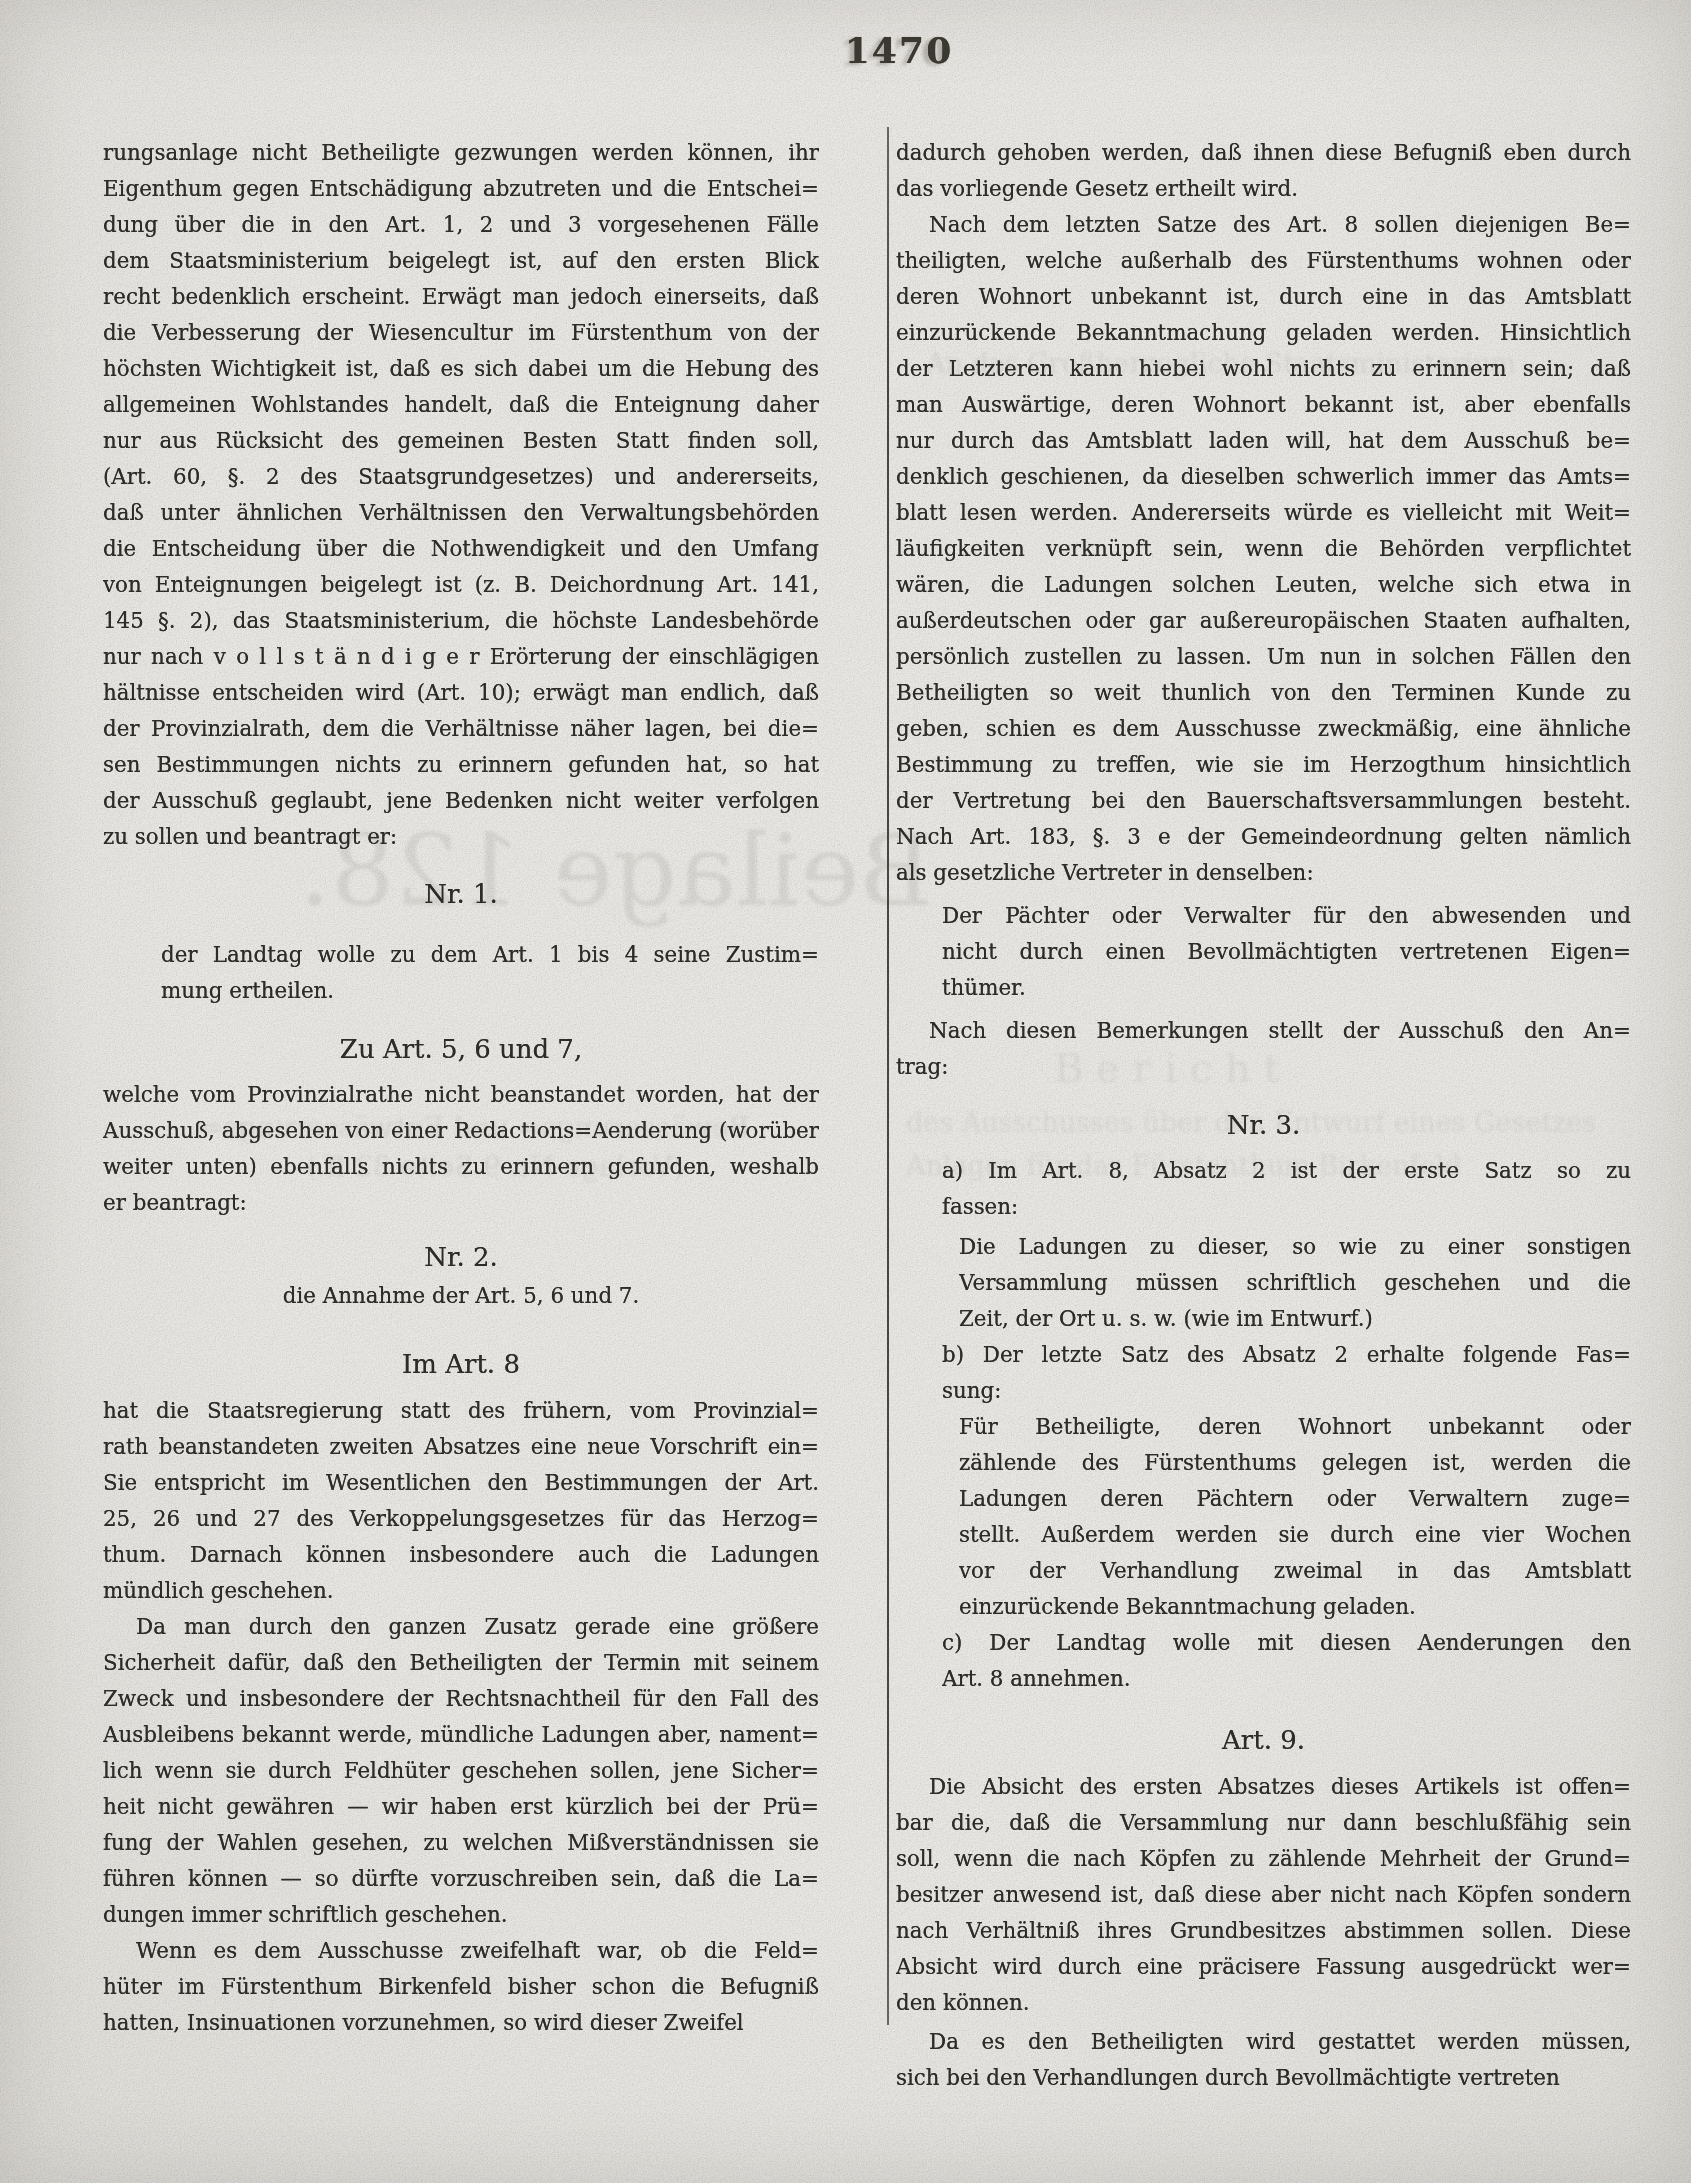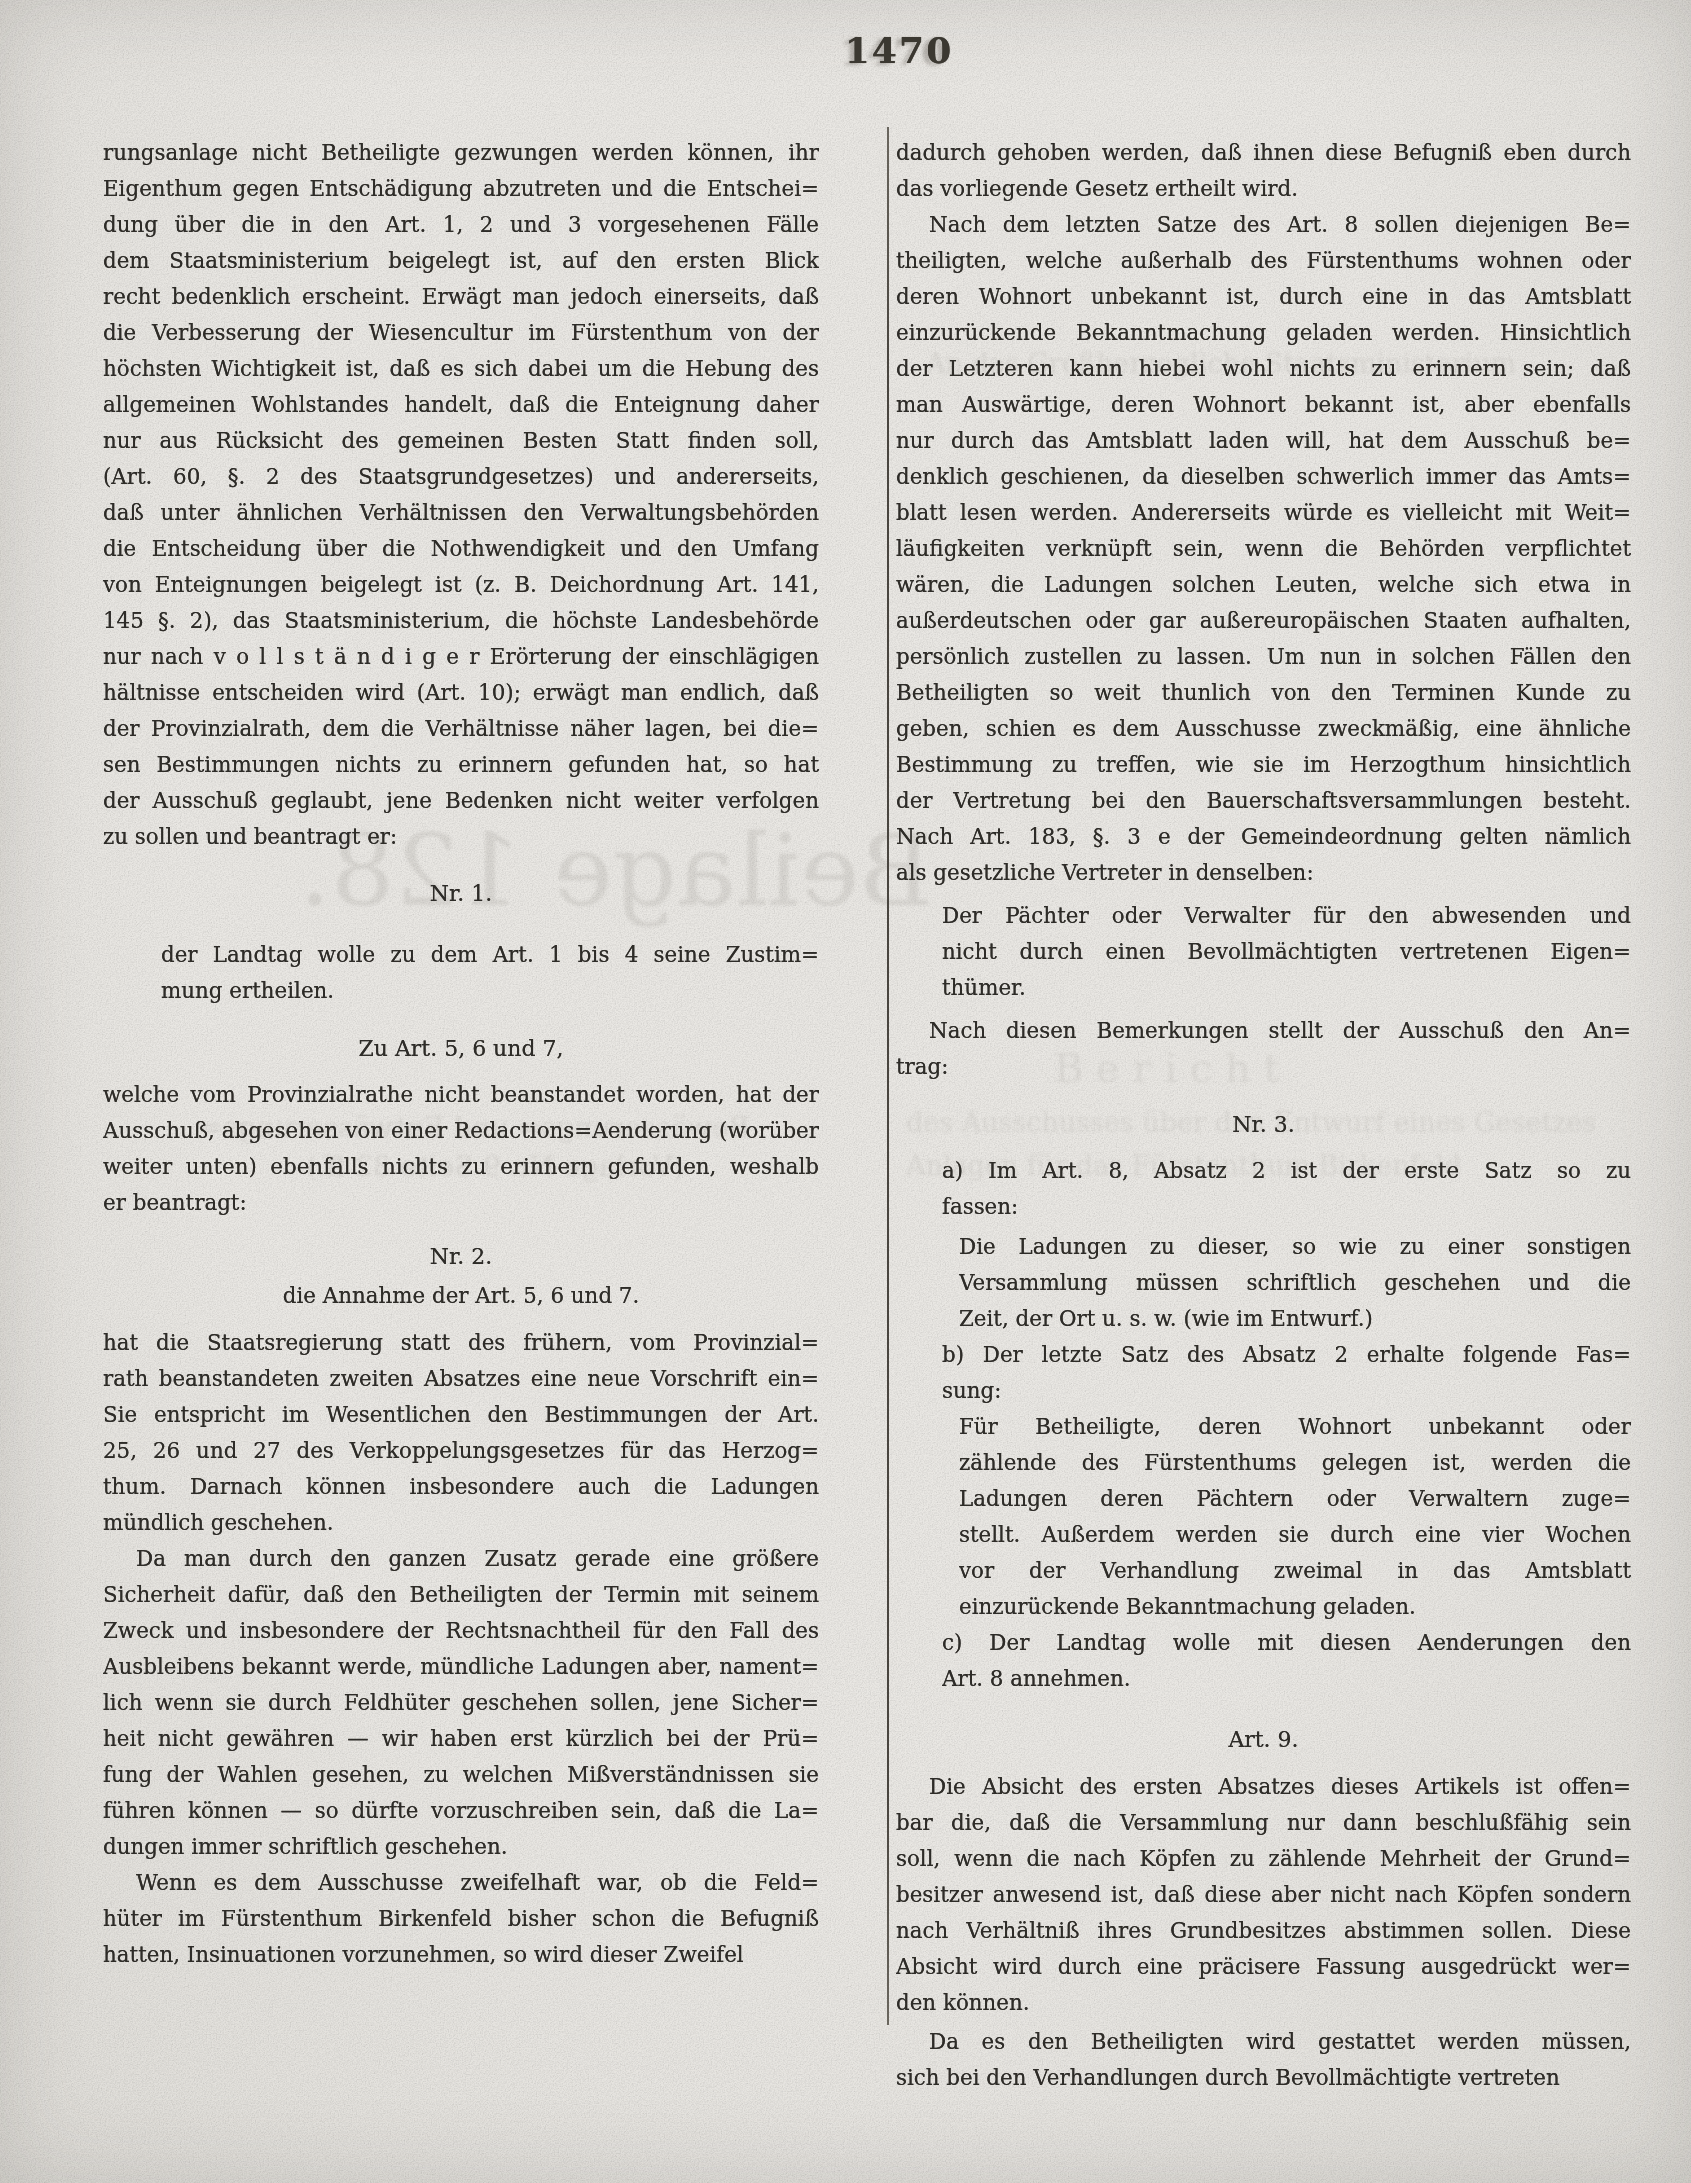--- a/index.html
+++ b/index.html
@@ -22,21 +22,21 @@
     background:linear-gradient(#6a665e, #49453f 12%, #49453f 88%, #6a665e);}
   .line{
     height:36px;line-height:36px;font-size:21.4px;
     text-align:justify;text-align-last:justify;overflow:hidden;
     text-shadow:0 0 0.6px rgba(46,44,40,.85);
     white-space:normal;
   }
   .line.end{text-align-last:left;}
   .line.ind{text-indent:33px;}
   .heading .line, .centered-line .line{text-align:center;text-align-last:center;}
-  .heading .line{font-size:22px;}
+  .heading .line{font-size:26px;}
   .ghost{
     position:absolute;white-space:nowrap;color:#6f6b64;
     filter:blur(1.4px);pointer-events:none;font-family:"DejaVu Serif",serif;
   }
   .ghost.mirror{transform:scaleX(-1);}
   .noise{position:absolute;left:0;top:0;pointer-events:none;opacity:.16;}
 </style>
 </head>
 <body>
 
@@ -102,20 +102,23 @@
         <div class="line">Ausschuß, abgesehen von einer Redactions=Aenderung (worüber</div>
         <div class="line">weiter unten) ebenfalls nichts zu erinnern gefunden, weshalb</div>
         <div class="line end">er beantragt:</div>
       </div>
       <div class="blk heading" style="margin-top: 18px;">
         <div class="line end">Nr. 2.</div>
       </div>
       <div class="blk centered-line" style="margin-top: 3.6px;">
         <div class="line end">die Annahme der Art. 5, 6 und 7.</div>
       </div>
+      <div class="blk heading" style="margin-top: 32px;">
+        <div class="line end">Im Art. 8</div>
+      </div>
       <div class="blk paragraph" style="margin-top: 10.7px;">
         <div class="line">hat die Staatsregierung statt des frühern, vom Provinzial=</div>
         <div class="line">rath beanstandeten zweiten Absatzes eine neue Vorschrift ein=</div>
         <div class="line">Sie entspricht im Wesentlichen den Bestimmungen der Art.</div>
         <div class="line">25, 26 und 27 des Verkoppelungsgesetzes für das Herzog=</div>
         <div class="line">thum.  Darnach können insbesondere auch die Ladungen</div>
         <div class="line end">mündlich geschehen.</div>
       </div>
       <div class="blk paragraph">
         <div class="line ind">Da man durch den ganzen Zusatz gerade eine größere</div>

